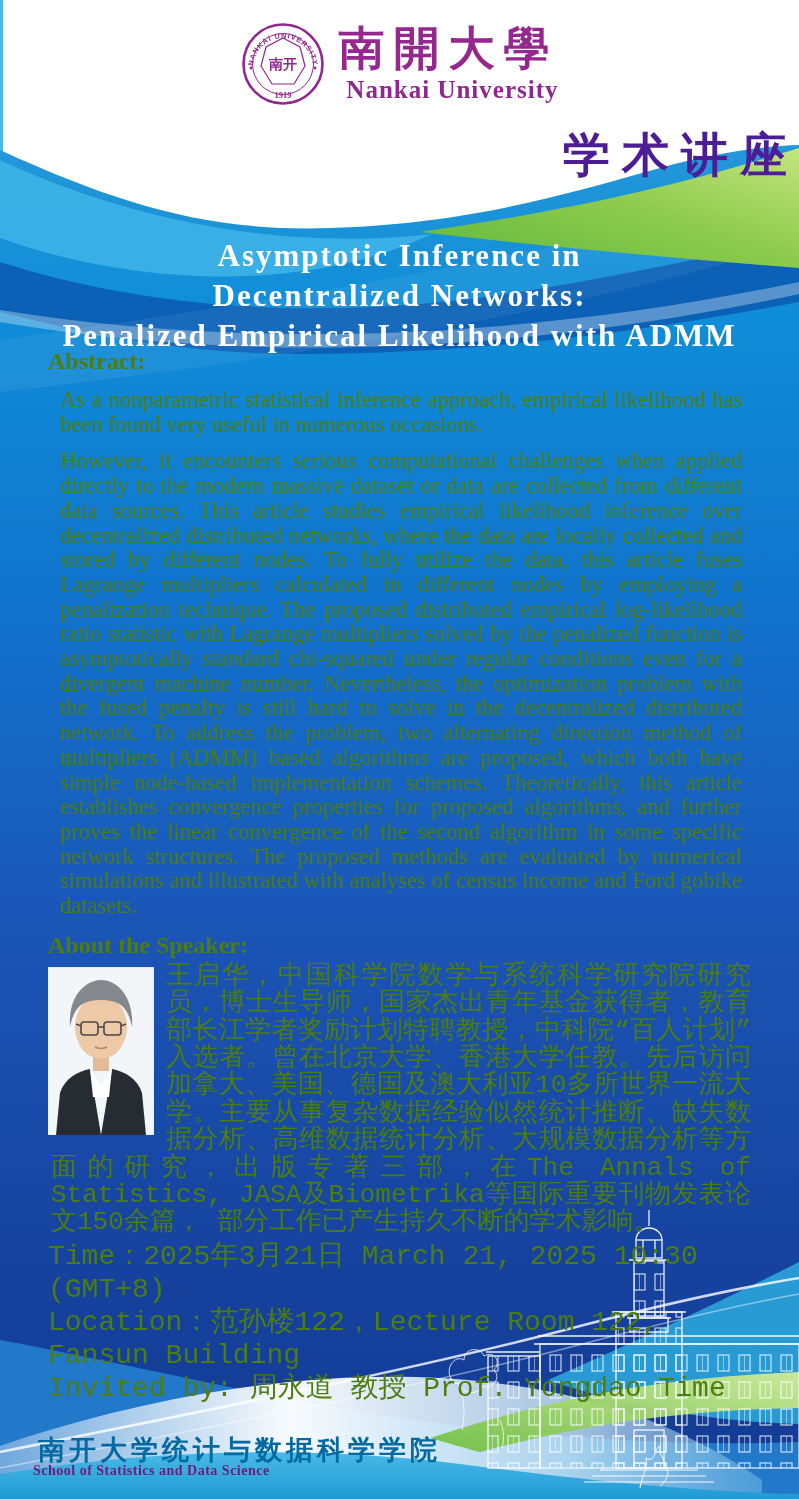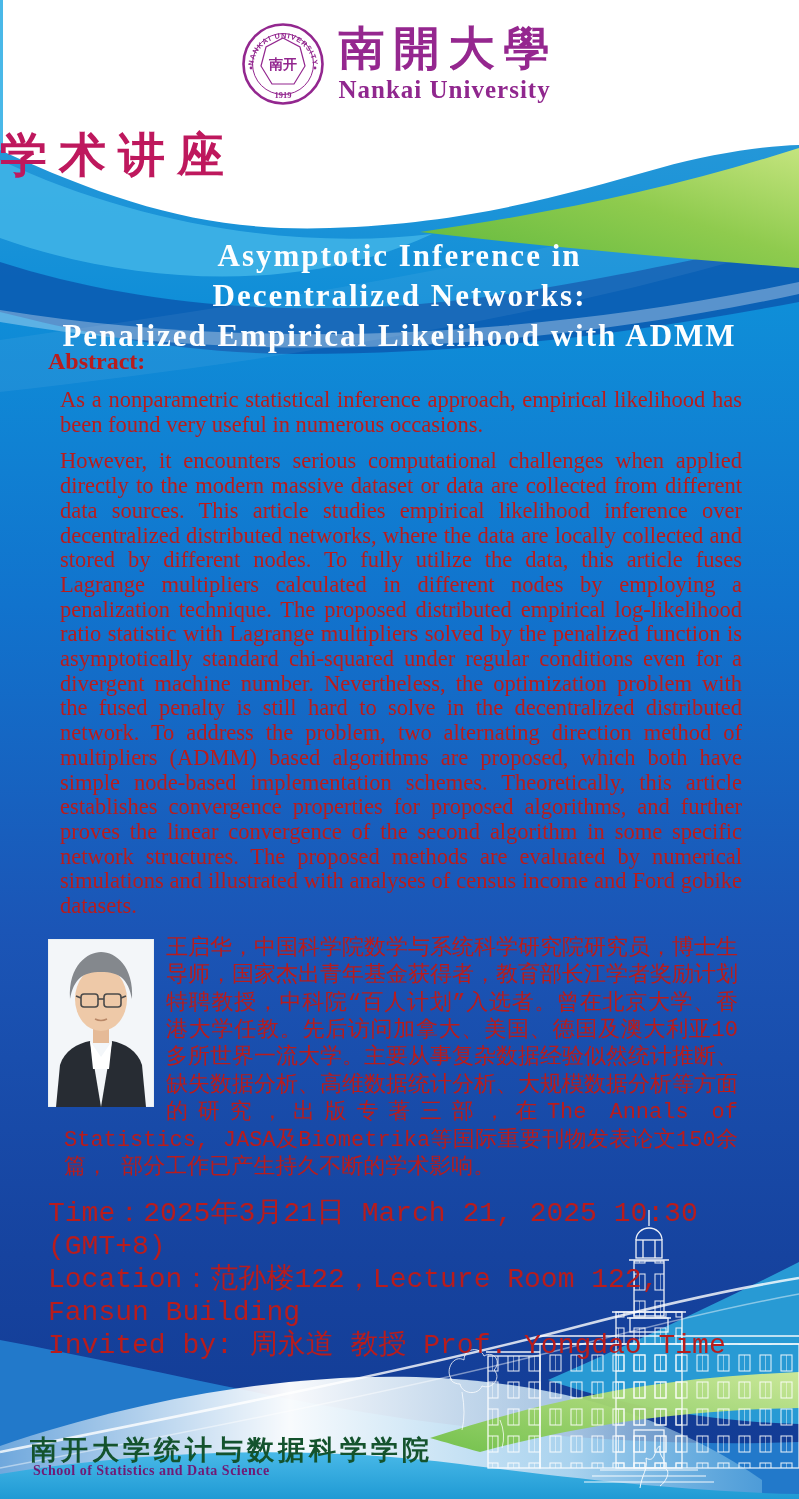--- a/index.html
+++ b/index.html
@@ -3,46 +3,46 @@
 <meta charset="utf-8">
 <style>
   html,body{margin:0;padding:0;background:#ffffff;}
   .poster{position:relative;width:799px;height:1499px;background:#ffffff;overflow:hidden;
           font-family:"Liberation Serif","DejaVu Serif",serif;}
   .bg{position:absolute;top:0;left:0;}
 
   
   .logo-row{position:absolute;top:22px;left:0;width:100%;display:flex;justify-content:center;
             align-items:center;gap:14px;}
-  .logo-text{display:flex;flex-direction:column;align-items:flex-start;}
+  .logo-text{display:flex;flex-direction:column;align-items:flex-end;}
   .logo-cn{font-weight:bold;font-size:46px;line-height:1.1;color:#95278f;letter-spacing:9px;
            font-family:"Liberation Serif","DejaVu Serif",serif;}
   .logo-en{font-weight:bold;font-size:25px;color:#90278e;letter-spacing:1px;margin-top:1px;
            font-family:"Liberation Serif","DejaVu Serif",serif;}
-  .lecture-title{position:absolute;top:124px;left:0;width:100%;text-align:left;font-weight:bold;
-           font-size:47px;color:#be185d;letter-spacing:12px;
+  .lecture-title{position:absolute;top:124px;left:0;width:100%;text-align:right;font-weight:bold;
+           font-size:47px;color:#4c1d95;letter-spacing:12px;
            font-family:"Liberation Serif","DejaVu Serif",serif;}
 
   
   .talk-title{position:absolute;top:236px;left:0;width:100%;text-align:center;color:#fdfeff;
            font-weight:bold;}
   .talk-title .line{font-size:31px;line-height:40px;letter-spacing:2px;}
 
   
-  .content{position:absolute;top:347px;left:48px;width:706px;color:#b91c1c;}
+  .content{position:absolute;top:347px;left:48px;width:706px;color:#4d7c0f;}
   .h-abstract,.h-speaker{font-size:24px;font-weight:bold;line-height:29px;margin:0;}
   .abstract-p{margin:12px;font-size:22.5px;line-height:24.7px;text-align:justify;}
-  .bio{margin:16px;font-size:22px;line-height:27.4px;text-align:justify;
+  .bio{margin:3px;font-size:26px;line-height:27.4px;text-align:justify;
        font-family:"Liberation Mono","DejaVu Sans Mono",monospace;}
   .photo{float:left;width:106px;height:168px;margin:4px 12px 2px 0;background:#f3f6f9;}
   .info{margin-top:3px;font-size:28px;line-height:33px;
         font-family:"Liberation Mono","DejaVu Sans Mono",monospace;}
 
   
-  .footer-cn{position:absolute;left:30px;top:1432px;font-size:27px;font-weight:bold;color:#14532d;
+  .footer-cn{position:absolute;left:38px;top:1432px;font-size:27px;font-weight:bold;color:#0369a1;
         letter-spacing:4px;font-family:Liberation Serif, serif;}
   .footer-en{position:absolute;left:33px;top:1463px;font-size:14px;font-weight:bold;color:#701a75;
         letter-spacing:.5px;font-family:"Liberation Serif","DejaVu Serif",serif;}
 </style>
 </head>
 <body>
 
 <div class="poster">
 
   <svg class="bg" width="799" height="1499" viewBox="0 0 799 1499" aria-hidden="true">
@@ -165,20 +165,21 @@
     <div class="line">Asymptotic Inference in</div>
     <div class="line">Decentralized Networks:</div>
     <div class="line">Penalized Empirical Likelihood with ADMM</div>
   </div>
 
   <div class="content">
     <p class="h-abstract">Abstract:</p>
     <p class="abstract-p">As a nonparametric statistical inference approach, empirical likelihood has been found very useful in numerous occasions.</p>
     <p class="abstract-p">However, it encounters serious computational challenges when applied directly to the modern massive dataset or data are collected from different data sources. This article studies empirical likelihood inference over decentralized distributed networks, where the data are locally collected and stored by different nodes. To fully utilize the data, this article fuses Lagrange multipliers calculated in different nodes by employing a penalization technique. The proposed distributed empirical log-likelihood ratio statistic with Lagrange multipliers solved by the penalized function is asymptotically standard chi-squared under regular conditions even for a divergent machine number. Nevertheless, the optimization problem with the fused penalty is still hard to solve in the decentralized distributed network. To address the problem, two alternating direction method of multipliers (ADMM) based algorithms are proposed, which both have simple node-based implementation schemes. Theoretically, this article establishes convergence properties for proposed algorithms, and further proves the linear convergence of the second algorithm in some specific network structures. The proposed methods are evaluated by numerical simulations and illustrated with analyses of census income and Ford gobike datasets.</p>
 
+    <p class="h-speaker">About the Speaker:</p>
 
     <div>
 
       <svg class="photo" viewBox="0 0 106 168" aria-hidden="true">
         <rect x="0" y="0" width="106" height="168" fill="#f3f6f9"></rect>
         <rect x="0" y="0" width="106" height="168" fill="none" stroke="#dfe6ec" stroke-width="1"></rect>
         <path d="M8,168 L12,126 C16,112 30,104 42,102 L53,168 Z" fill="#272c33"></path>
         <path d="M98,168 L94,126 C90,112 76,104 64,102 L53,168 Z" fill="#272c33"></path>
         <path d="M42,102 L53,118 L64,102 L61,130 L45,130 Z" fill="#ffffff"></path>
         <rect x="45" y="86" width="16" height="18" fill="#e5ba97"></rect>

